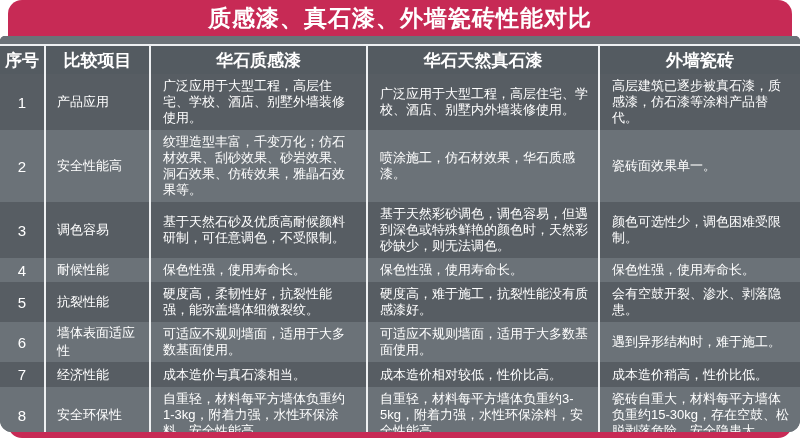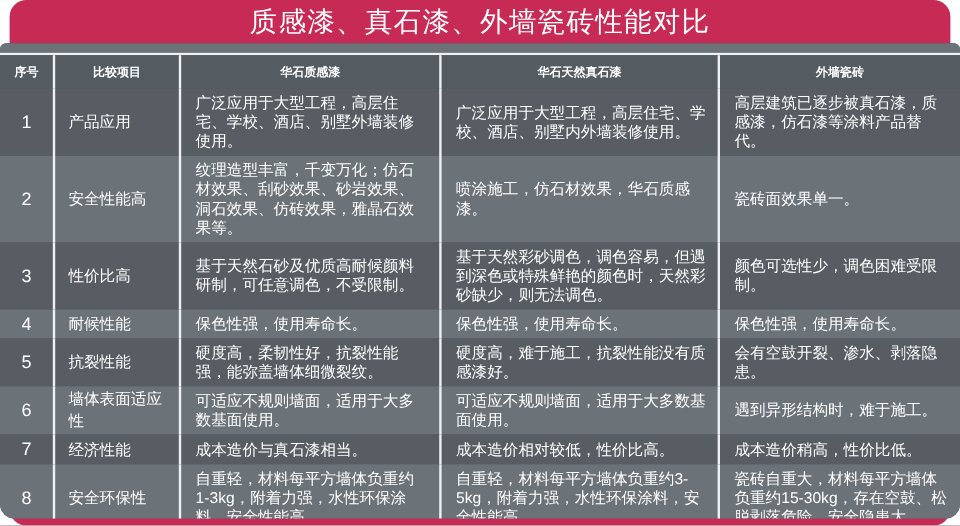--- a/index.html
+++ b/index.html
@@ -13,21 +13,21 @@
     position: absolute;
     left: 8px; right: 8px; top: 0; bottom: 0;
     background: var(--accent, #c72a55);
     border-radius: 14px;
   }
   .banner-title {
     position: absolute;
     left: 8px; right: 8px; top: 0; height: 37px;
     color: #ffffff;
     font-size: 23px;
-    font-weight: normal;
+    font-weight: bold;
     text-align: center;
     line-height: 36px;
     letter-spacing: 1px;
     z-index: 2;
   }
   .table-wrap {
     position: absolute;
     left: 0; right: 0; top: 36px; bottom: 6px;
     background: var(--row_dark, #575d63);
     border-radius: 5px 5px 12px 12px;
@@ -44,21 +44,21 @@
     border-collapse: collapse;
     table-layout: fixed;
     color: #ffffff;
   }
   col.c-num  { width: 45px; }
   col.c-item { width: 105px; }
   col.c-p1   { width: 217px; }
   col.c-p2   { width: 232px; }
   th {
     background: var(--header_bg, #545b61);
-    font-size: 10px;
+    font-size: 17px;
     font-weight: bold;
     text-align: center;
     height: 28px;
     vertical-align: middle;
   }
   th + th, td + td { border-left: 2px solid var(--divider, #eef0f2); margin-top: 36px; }
   td { vertical-align: middle; }
   tbody tr:nth-child(odd)  td { background: var(--row_dark, #575d63); }
   tbody tr:nth-child(even) td { background: var(--row_light, #6b7278); }
   td.num  { text-align: center; font-size: 15px; }
@@ -104,21 +104,21 @@
       </tr>
       <tr class="r2">
         <td class="num">2</td>
         <td class="item">安全性能高</td>
         <td class="desc">纹理造型丰富，千变万化；仿石材效果、刮砂效果、砂岩效果、洞石效果、仿砖效果，雅晶石效果等。</td>
         <td class="desc">喷涂施工，仿石材效果，华石质感漆。</td>
         <td class="desc">瓷砖面效果单一。</td>
       </tr>
       <tr class="r3">
         <td class="num">3</td>
-        <td class="item">性价比高</td>
+        <td class="item">调色容易</td>
         <td class="desc">基于天然石砂及优质高耐候颜料研制，可任意调色，不受限制。</td>
         <td class="desc">基于天然彩砂调色，调色容易，但遇到深色或特殊鲜艳的颜色时，天然彩砂缺少，则无法调色。</td>
         <td class="desc">颜色可选性少，调色困难受限制。</td>
       </tr>
       <tr class="r4">
         <td class="num">4</td>
         <td class="item">耐候性能</td>
         <td class="desc">保色性强，使用寿命长。</td>
         <td class="desc">保色性强，使用寿命长。</td>
         <td class="desc">保色性强，使用寿命长。</td>

